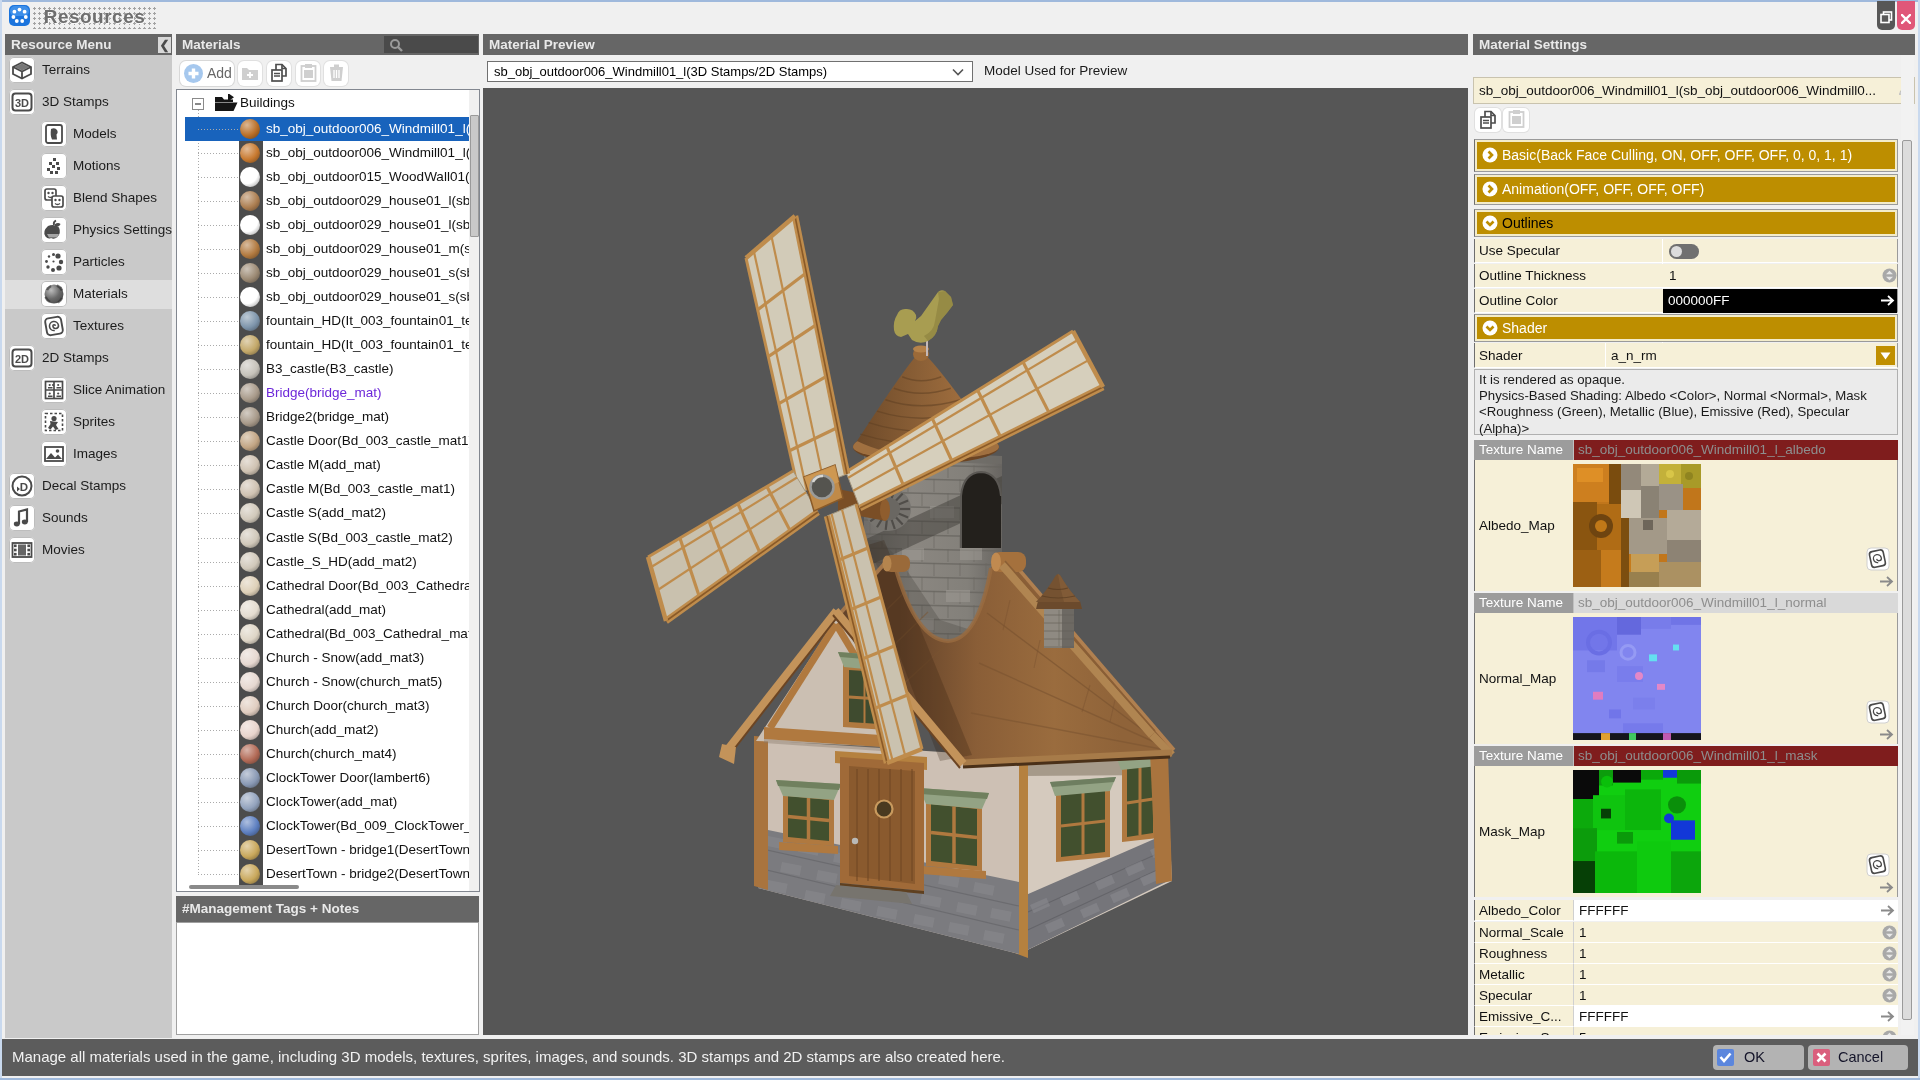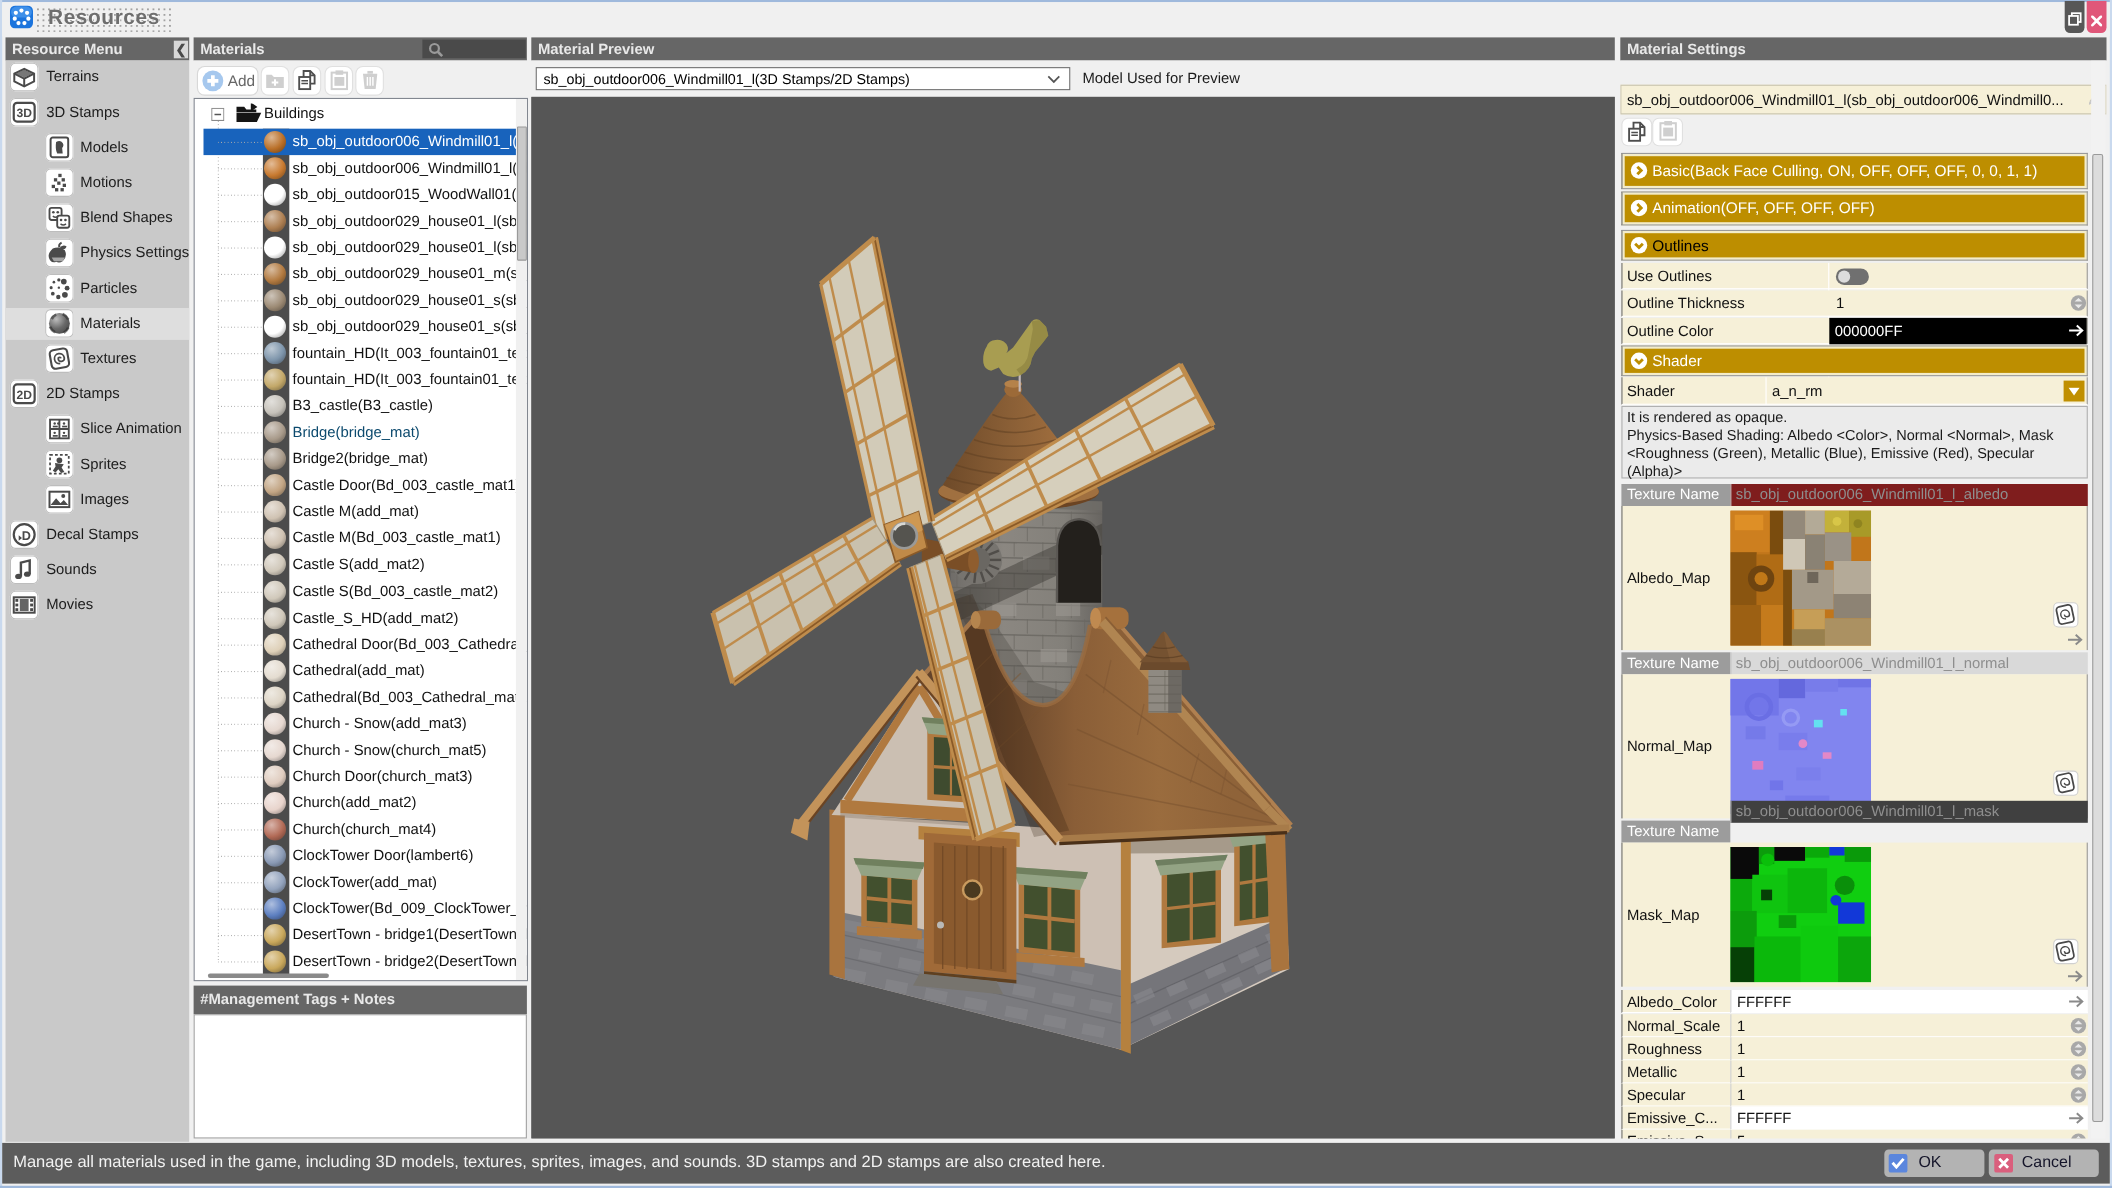--- a/index.html
+++ b/index.html
@@ -302,21 +302,21 @@
 <div class="abs" style="left:63px;top:221px;width:20px;height:20px;border-radius:50%;background:radial-gradient(circle at 35% 30%, #becad5, #7e95ab 55%, #45515e 100%);"></div>
 <div class="abs" style="left:89px;top:220px;font-size:13.5px;color:#111;line-height:21px;white-space:nowrap;">fountain_HD(It_003_fountain01_texture_</div>
 <div class="abs" style="left:21px;top:255px;width:41px;height:1px;background-image:linear-gradient(90deg,#aaa 1px, transparent 1px);background-size:3px 1px;"></div>
 <div class="abs" style="left:63px;top:245px;width:20px;height:20px;border-radius:50%;background:radial-gradient(circle at 35% 30%, #e1d3b4, #c3a869 55%, #6b5c39 100%);"></div>
 <div class="abs" style="left:89px;top:244px;font-size:13.5px;color:#111;line-height:21px;white-space:nowrap;">fountain_HD(It_003_fountain01_texture_</div>
 <div class="abs" style="left:21px;top:279px;width:41px;height:1px;background-image:linear-gradient(90deg,#aaa 1px, transparent 1px);background-size:3px 1px;"></div>
 <div class="abs" style="left:63px;top:269px;width:20px;height:20px;border-radius:50%;background:radial-gradient(circle at 35% 30%, #e2e0dc, #c6c2ba 55%, #6c6a66 100%);"></div>
 <div class="abs" style="left:89px;top:268px;font-size:13.5px;color:#111;line-height:21px;white-space:nowrap;">B3_castle(B3_castle)</div>
 <div class="abs" style="left:21px;top:303px;width:41px;height:1px;background-image:linear-gradient(90deg,#aaa 1px, transparent 1px);background-size:3px 1px;"></div>
 <div class="abs" style="left:63px;top:293px;width:20px;height:20px;border-radius:50%;background:radial-gradient(circle at 35% 30%, #d3ccc4, #a89a8a 55%, #5c544b 100%);"></div>
-<div class="abs" style="left:89px;top:292px;font-size:13.5px;color:#0c4a6e;line-height:21px;white-space:nowrap;">Bridge(bridge_mat)</div>
+<div class="abs" style="left:89px;top:292px;font-size:13.5px;color:#6d28d9;line-height:21px;white-space:nowrap;">Bridge(bridge_mat)</div>
 <div class="abs" style="left:21px;top:327px;width:41px;height:1px;background-image:linear-gradient(90deg,#aaa 1px, transparent 1px);background-size:3px 1px;"></div>
 <div class="abs" style="left:63px;top:317px;width:20px;height:20px;border-radius:50%;background:radial-gradient(circle at 35% 30%, #d3ccc4, #a89a8a 55%, #5c544b 100%);"></div>
 <div class="abs" style="left:89px;top:316px;font-size:13.5px;color:#111;line-height:21px;white-space:nowrap;">Bridge2(bridge_mat)</div>
 <div class="abs" style="left:21px;top:351px;width:41px;height:1px;background-image:linear-gradient(90deg,#aaa 1px, transparent 1px);background-size:3px 1px;"></div>
 <div class="abs" style="left:63px;top:341px;width:20px;height:20px;border-radius:50%;background:radial-gradient(circle at 35% 30%, #e0d2c1, #c2a584 55%, #6a5a48 100%);"></div>
 <div class="abs" style="left:89px;top:340px;font-size:13.5px;color:#111;line-height:21px;white-space:nowrap;">Castle Door(Bd_003_castle_mat1)</div>
 <div class="abs" style="left:21px;top:375px;width:41px;height:1px;background-image:linear-gradient(90deg,#aaa 1px, transparent 1px);background-size:3px 1px;"></div>
 <div class="abs" style="left:63px;top:365px;width:20px;height:20px;border-radius:50%;background:radial-gradient(circle at 35% 30%, #e7e0d8, #cfc2b2 55%, #716a61 100%);"></div>
 <div class="abs" style="left:89px;top:364px;font-size:13.5px;color:#111;line-height:21px;white-space:nowrap;">Castle M(add_mat)</div>
 <div class="abs" style="left:21px;top:399px;width:41px;height:1px;background-image:linear-gradient(90deg,#aaa 1px, transparent 1px);background-size:3px 1px;"></div>
@@ -775,21 +775,21 @@
     </svg>
 <div class="abs" style="left:29px;top:119px;height:31px;line-height:31px;font-size:14px;color:#fff;white-space:nowrap;">Animation(OFF, OFF, OFF, OFF)</div>
 <div class="abs" style="left:1px;top:154px;width:424px;height:28px;background:#f3ecca;border:1px solid #9a9a9a;border-left:1px solid #6e6e6e;"></div>
 <div class="abs gold" style="left:4px;top:157px;width:418px;height:22px;"></div>
 <svg class="abs" style="left:9px;top:160px" width="16" height="16" viewBox="0 0 16 16">
       <circle cx="8" cy="8" r="7.5" fill="#fff"></circle>
       <path d="M4.5,6.5 L8,10 L11.5,6.5" stroke="#bd8e00" stroke-width="2.6" fill="none"></path>
     </svg>
 <div class="abs" style="left:29px;top:154px;height:28px;line-height:28px;font-size:14px;color:#000000;white-space:nowrap;">Outlines</div>
 <div class="abs" style="left:1px;top:184px;width:424px;height:24px;background:#f6f0d8;border-left:1px solid #6e6e6e;border-right:1px solid #9a9a9a;border-bottom:1px solid #fff;"></div>
-<div class="abs" style="left:6px;top:184px;height:24px;line-height:24px;font-size:13.5px;color:#111;white-space:nowrap;">Use Outlines</div>
+<div class="abs" style="left:6px;top:184px;height:24px;line-height:24px;font-size:13.5px;color:#111;white-space:nowrap;">Use Specular</div>
 <div class="abs" style="left:189px;top:184px;width:1px;height:126px;background:#fff;"></div>
 <div class="abs" style="left:196px;top:189px;width:30px;height:15px;border-radius:8px;background:#707070;"></div>
 <div class="abs" style="left:198px;top:191px;width:11px;height:11px;border-radius:50%;background:#dcdcdc;"></div>
 <div class="abs" style="left:1px;top:209px;width:424px;height:24px;background:#f6f0d8;border-left:1px solid #6e6e6e;border-right:1px solid #9a9a9a;border-bottom:1px solid #fff;"></div>
 <div class="abs" style="left:6px;top:209px;height:24px;line-height:24px;font-size:13.5px;color:#111;white-space:nowrap;">Outline Thickness</div>
 <div class="abs" style="left:196px;top:209px;height:24px;line-height:24px;font-size:13.5px;color:#111;white-space:nowrap;">1</div>
 <svg class="abs" style="left:409px;top:213px" width="15" height="15" viewBox="0 0 15 15">
       <circle cx="7.5" cy="7.5" r="7" fill="#a8a8a8"></circle>
       <path d="M4,6.2 L7.5,2.8 L11,6.2 Z M4,8.8 L7.5,12.2 L11,8.8 Z" fill="#e8e8e8"></path>
     </svg>
@@ -889,21 +889,21 @@
       <rect x="2" y="2" width="22" height="22" rx="4" fill="#fff" stroke="#d0d0d0"></rect>
       <g transform="rotate(-12 13 13)">
         <rect x="5.5" y="4.5" width="14" height="16" rx="3" fill="none" stroke="#4a4a4a" stroke-width="1.6"></rect>
         <path d="M12.5,16.5 a4,4 0 1 1 4,-4 a2.4,2.4 0 1 1 -4.8,0" fill="none" stroke="#4a4a4a" stroke-width="1.3"></path>
       </g>
     </svg>
 <svg class="abs" style="left:406px;top:673px" width="15" height="13" viewBox="0 0 15 13">
       <path d="M1,6.5 L12,6.5 M8,2 L13,6.5 L8,11" stroke="#8a8a8a" stroke-width="1.8" fill="none"></path>
     </svg>
 <div class="abs" style="left:1px;top:691px;width:99px;height:20px;background:#9c9c9c;color:#fff;font-size:13.5px;line-height:20px;padding-left:5px;">Texture Name</div>
-<div class="abs" style="left:100px;top:673px;width:325px;height:20px;background:#404040;color:#8e8e8e;font-size:13.5px;line-height:20px;padding-left:4px;border-left:1px solid #c0c0c0;">sb_obj_outdoor006_Windmill01_l_mask</div>
+<div class="abs" style="left:100px;top:691px;width:325px;height:20px;background:#7f1d1d;color:#8e8e8e;font-size:13.5px;line-height:20px;padding-left:4px;border-left:1px solid #c0c0c0;">sb_obj_outdoor006_Windmill01_l_mask</div>
 <div class="abs" style="left:1px;top:711px;width:424px;height:131px;background:#f6f0d8;border-left:1px solid #6e6e6e;border-right:1px solid #9a9a9a;"></div>
 <div class="abs" style="left:6px;top:711px;height:131px;line-height:131px;font-size:13.5px;color:#111;">Mask_Map</div>
 <div class="abs" style="left:100px;top:715px;width:128px;height:123px;" id="tex-mask"><svg width="128" height="123" viewBox="0 0 128 127" preserveAspectRatio="none">
 <rect width="128" height="127" fill="#10ce10"></rect>
 <rect x="0" y="0" width="26" height="30" fill="#0a0a0a"></rect>
 <rect x="26" y="0" width="14" height="16" fill="#0c9c0c"></rect>
 <rect x="40" y="0" width="28" height="13" fill="#0a0a0a"></rect>
 <rect x="68" y="0" width="22" height="10" fill="#0aa90a"></rect>
 <circle cx="34" cy="12" r="6" fill="#0abf0a"></circle>
 <rect x="90" y="0" width="14" height="8" fill="#1238d8"></rect>

